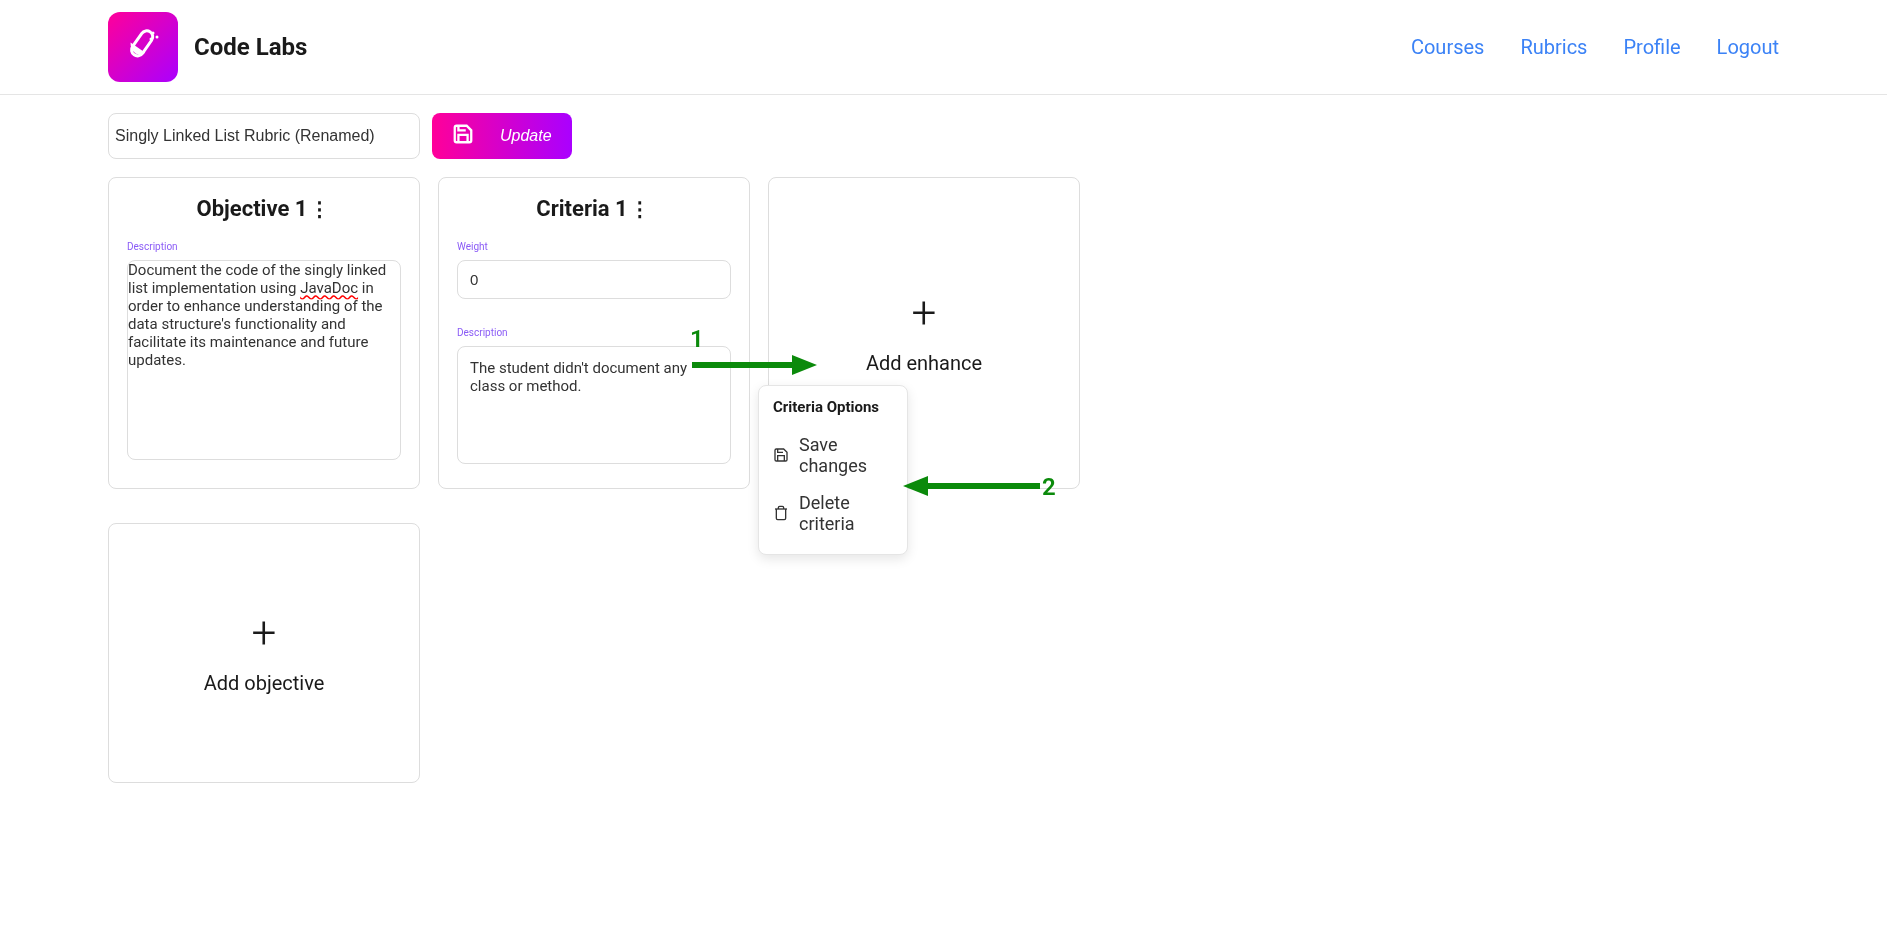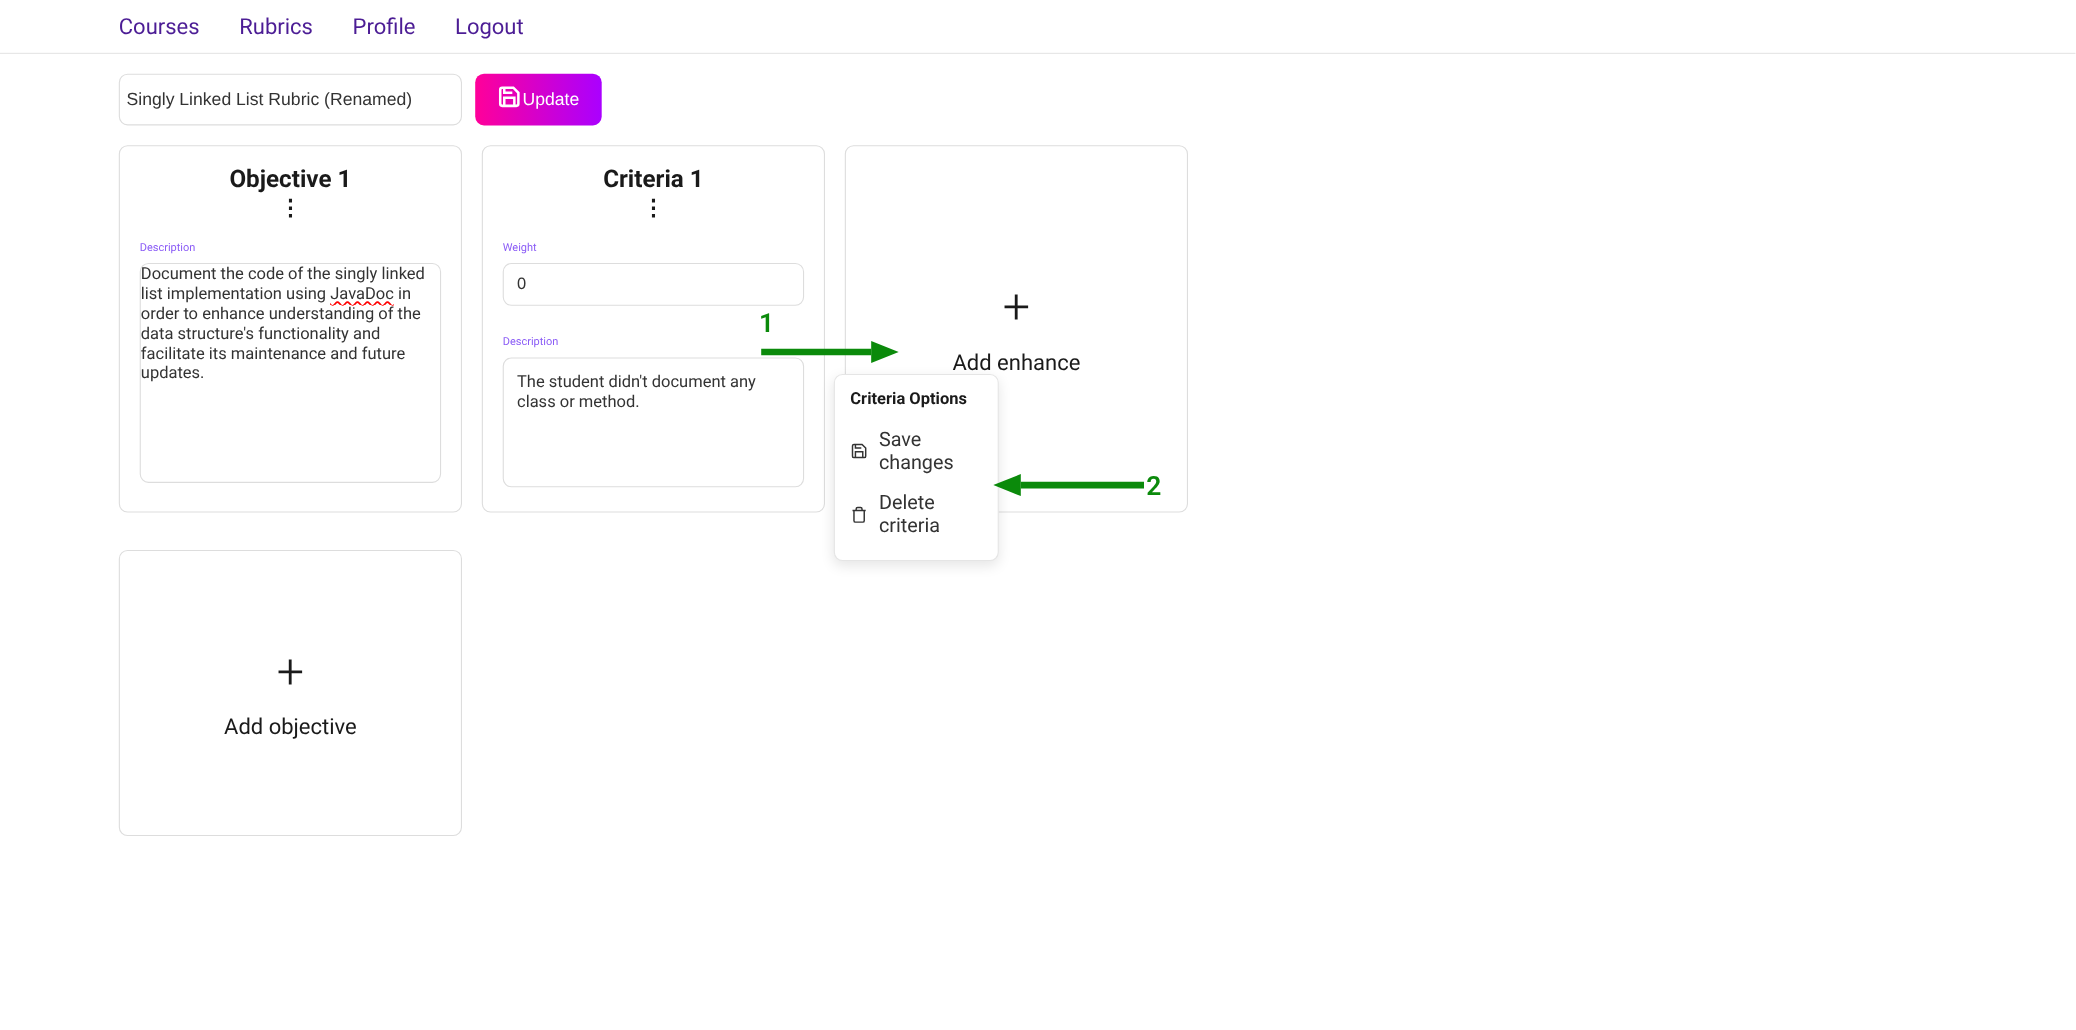--- a/index.html
+++ b/index.html
@@ -38,21 +38,21 @@
       font-size: 24px;
       font-weight: 700;
       color: #1a1a1a;
     }
     .nav {
       display: flex;
       gap: 36px;
     }
     .nav-item {
       font-size: 20px;
-      color: #4c1d95;
+      color: #3b82f6;
       cursor: pointer;
     }
     .content {
       padding: 18px 108px;
     }
     .toolbar {
       display: flex;
       gap: 12px;
       margin-bottom: 18px;
     }
@@ -61,28 +61,29 @@
       padding: 10px 6px;
       border: 1px solid #ddd;
       border-radius: 8px;
       font-size: 16px;
       color: #333;
       background: #fff;
     }
     .update-btn {
       display: flex;
       align-items: center;
-      gap: 1px;
+      gap: 26px;
       padding: 10px 20px;
       border: none;
       border-radius: 8px;
       background: linear-gradient(90deg, #ff0099, #aa00ff);
       color: #fff;
       font-size: 16px;
       cursor: pointer;
+      font-style: italic;
     }
     .cards-row {
       display: flex;
       gap: 18px;
       margin-bottom: 34px;
       position: relative;
     }
     .card {
       width: 312px;
       min-height: 312px;
@@ -90,21 +91,20 @@
       border-radius: 8px;
       padding: 18px;
       background: #fff;
       position: relative;
     }
     .card-header {
       display: flex;
       justify-content: center;
       align-items: center;
       margin-bottom: 8px;
-      flex-direction: column;
     }
     .card-title {
       font-size: 22px;
       font-weight: 700;
     }
     .kebab {
       cursor: pointer;
       width: 24px;
       height: 24px;
       display: flex;
@@ -224,20 +224,32 @@
     }
     .red-underline {
       text-decoration: underline wavy red;
       text-decoration-skip-ink: none;
     }
   </style>
 </head>
 <body>
 
 <div class="header">
+  <div class="logo-section">
+    <div class="logo-icon">
+      <svg width="44" height="44" viewBox="0 0 44 44" fill="none">
+        <rect x="14" y="4" width="12" height="28" rx="6" fill="none" stroke="#fff" stroke-width="3" transform="rotate(35 20 20)"></rect>
+        <path d="M 10 24 Q 14 30 20 30 Q 26 30 28 24" fill="#fff" transform="rotate(35 20 20)"></path>
+        <circle cx="32" cy="8" r="1.5" fill="#fff"></circle>
+        <circle cx="36" cy="12" r="1.5" fill="#fff"></circle>
+        <circle cx="30" cy="14" r="1.5" fill="#fff"></circle>
+      </svg>
+    </div>
+    <div class="logo-text">Code Labs</div>
+  </div>
   <div class="nav">
     <div class="nav-item">Courses</div>
     <div class="nav-item">Rubrics</div>
     <div class="nav-item">Profile</div>
     <div class="nav-item">Logout</div>
   </div>
 </div>
 
 <div class="content">
   <div class="toolbar">

